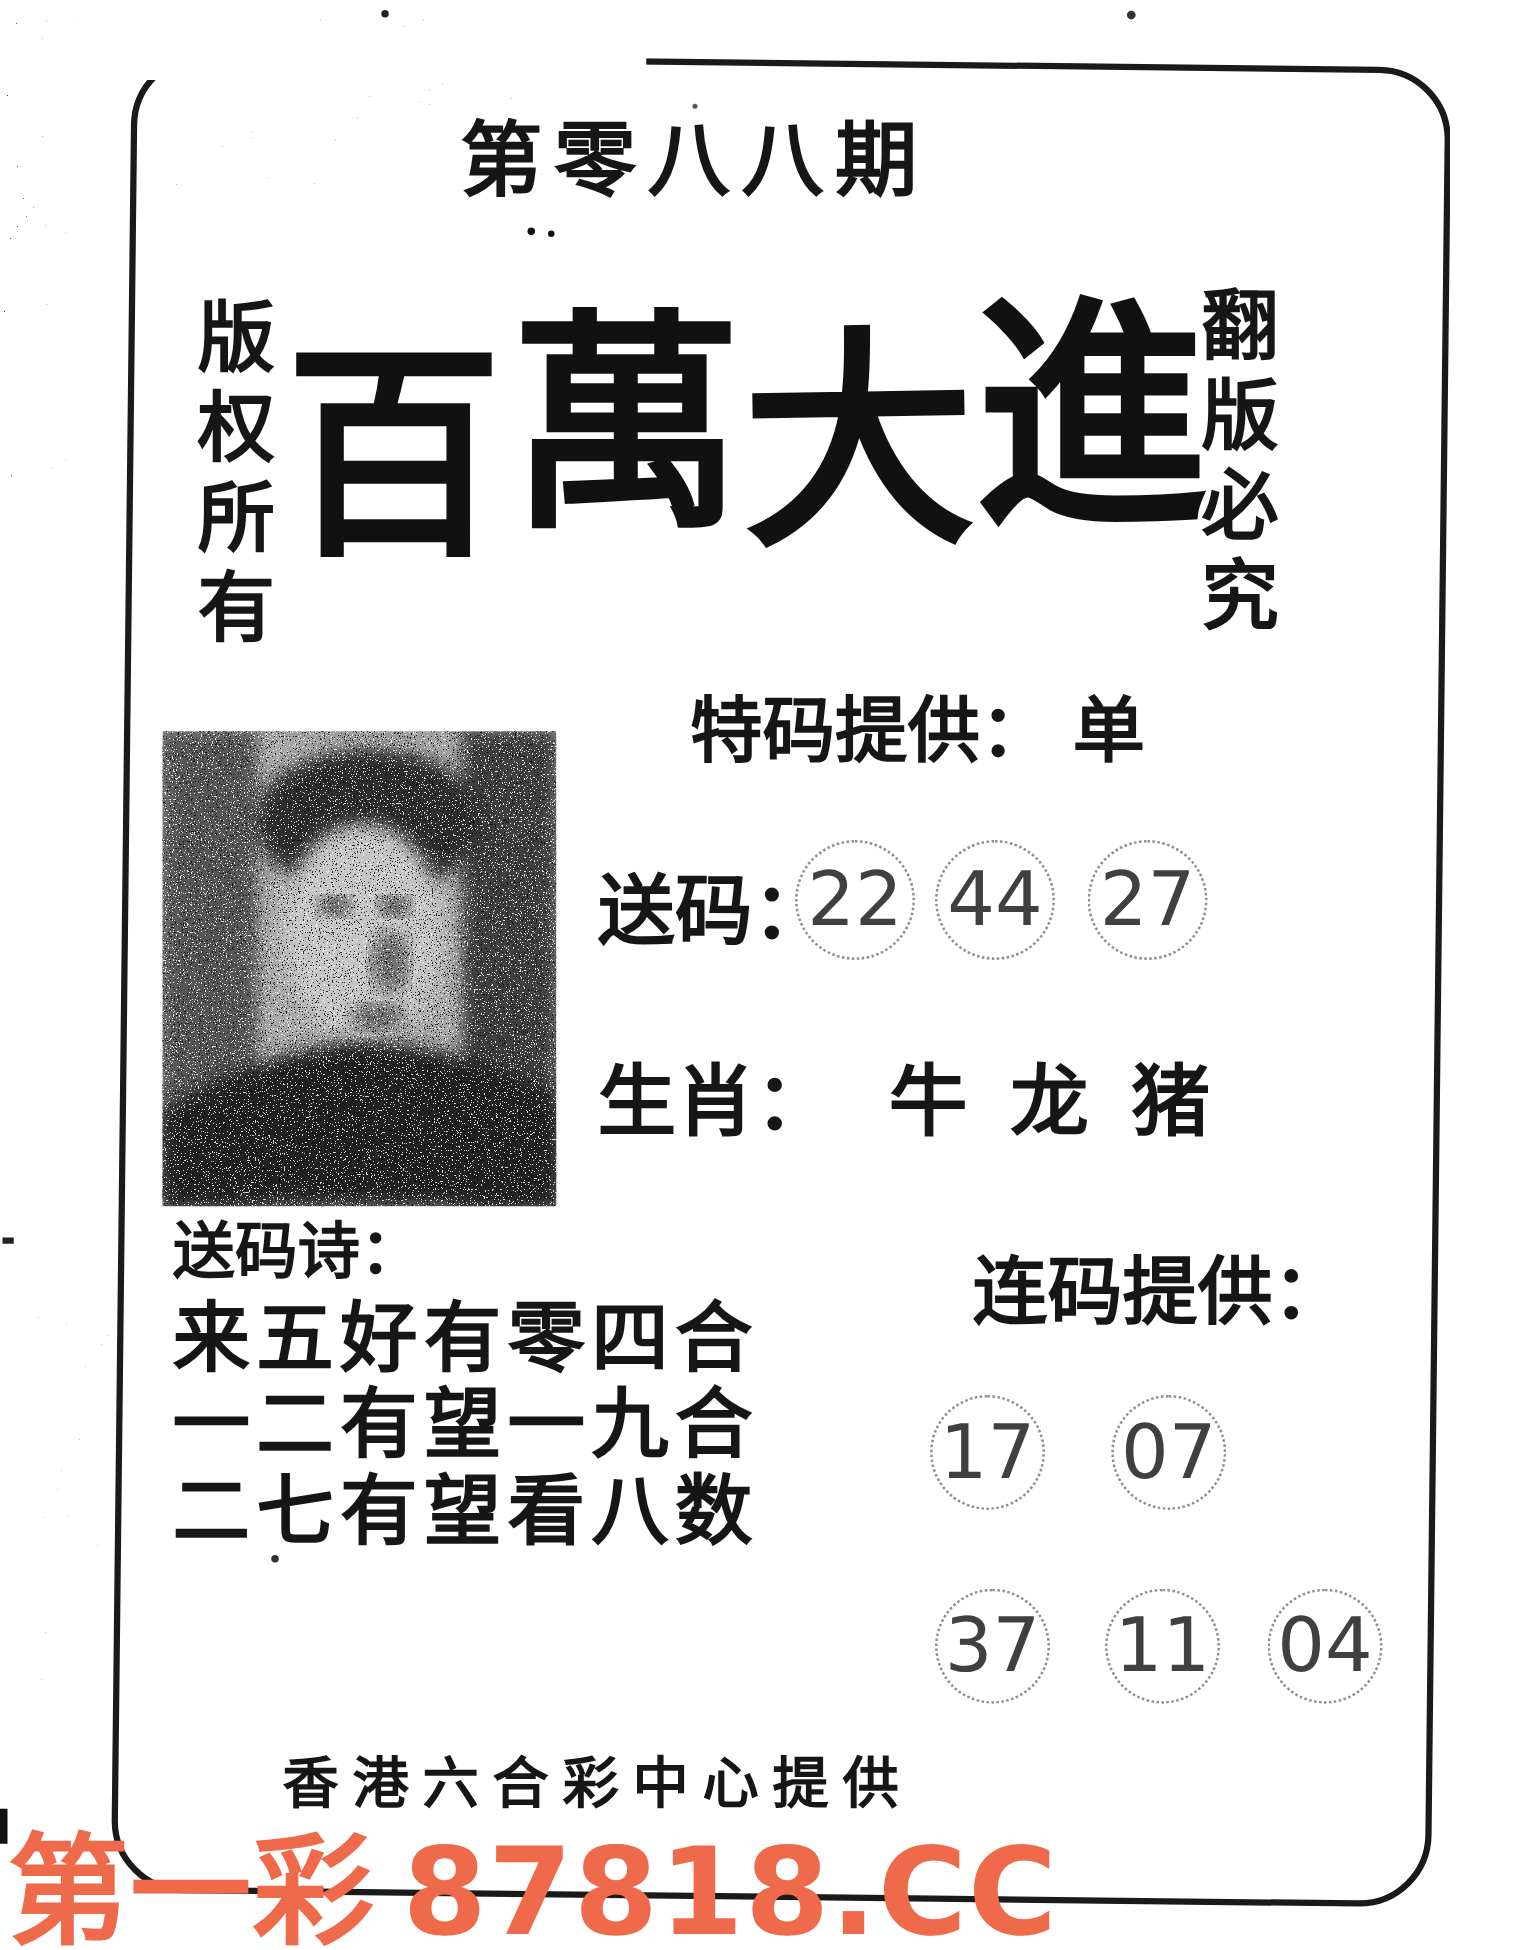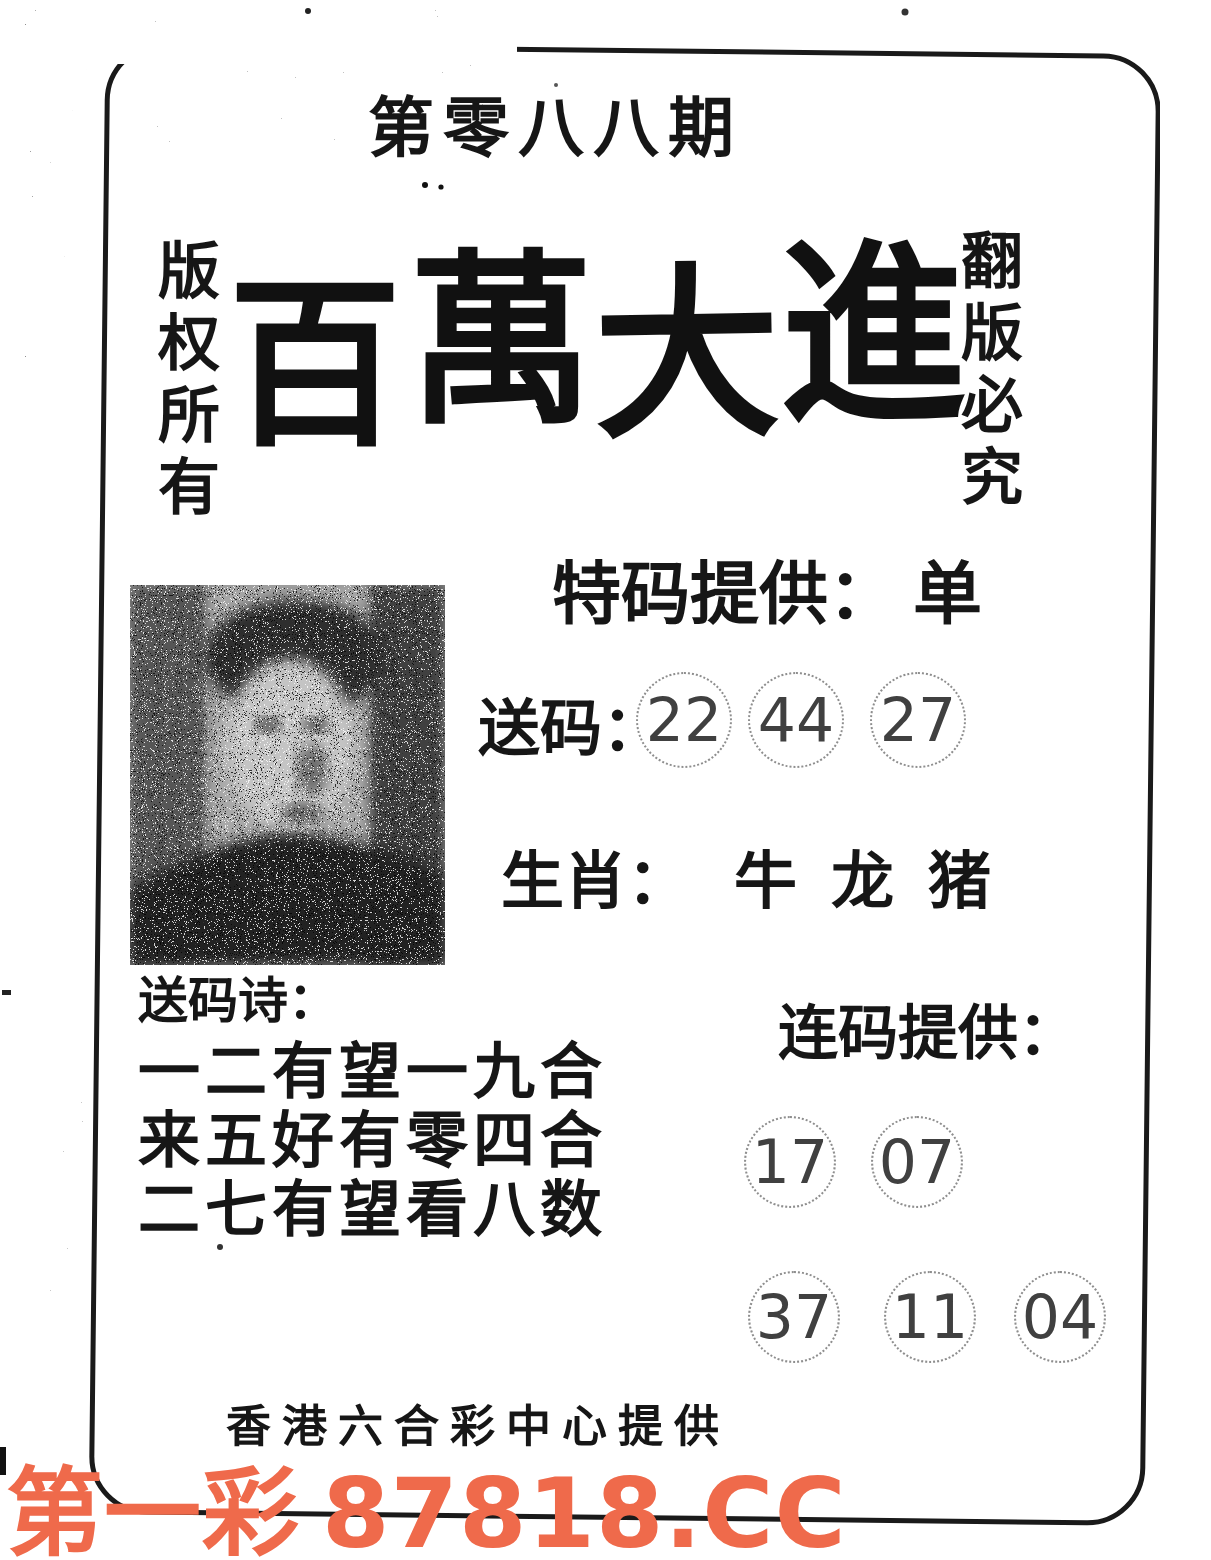--- a/index.html
+++ b/index.html
@@ -30,45 +30,45 @@
   .v-right{left:961px;top:226px;}
   .big-title{
     position:absolute;left:222px;top:248px;width:740px;
     display:flex;justify-content:space-between;align-items:flex-start;
     font-weight:900;font-size:186px;line-height:1;color:#111;
   }
   .big-title span:nth-child(1){transform:translateY(26px) scale(.93,.98);}
   .big-title span:nth-child(2){transform:translateY(2px);}
   .big-title span:nth-child(3){transform:translateY(16px) rotate(-1deg);}
   .big-title span:nth-child(4){transform:translateY(-4px) scale(1.0,1.06);}
-  .special-line{position:absolute;left:552px;top:538px;font-size:69px;font-weight:600;white-space:nowrap;}
+  .special-line{position:absolute;left:552px;top:538px;font-size:58px;font-weight:600;white-space:nowrap;}
   .special-line .val{margin-left:16px;}
   .row-label{font-size:62px;font-weight:600;white-space:nowrap;}
   .gift-label{position:absolute;left:478px;top:678px;}
   .gift-circles{position:absolute;left:636px;top:672px;display:flex;}
-  .zodiac-line{position:absolute;left:478px;top:830px;font-size:63px;font-weight:600;white-space:nowrap;margin-left:23px;}
+  .zodiac-line{position:absolute;left:478px;top:830px;font-size:63px;font-weight:600;white-space:nowrap;}
   .zodiac-line .z{margin-left:34px;}
   .zodiac-line .z.first{margin-left:44px;}
   .poem{position:absolute;left:138px;top:960px;}
   .poem-head{font-size:50px;font-weight:600;margin-bottom:6px;}
   .poem-line{font-size:62px;font-weight:600;letter-spacing:5px;line-height:69px;white-space:nowrap;}
   .linked-label{position:absolute;left:778px;top:984px;font-size:60px;font-weight:600;white-space:nowrap;}
   
   .circle{
     box-sizing:border-box;display:inline-flex;align-items:center;justify-content:center;
     border:2px dotted #8e8e8e;border-radius:50%;
     font-family:"DejaVu Sans",sans-serif;font-size:60px;color:#404040;
   }
   .gift-circles .circle{width:96px;height:96px;}
   .gift-circles .circle + .circle{margin-left:16px;}
   .gift-circles .circle:last-child{margin-left:26px;}
   .linked-row{position:absolute;display:flex;}
   .linked-row .circle{width:92px;height:92px;}
   .row-1{left:744px;top:1116px;}
-  .row-1 .c2{margin-left:35px;}
+  .row-1 .c2{margin-left:53px;}
   .row-1 .c3{margin-left:47px;}
   .row-2{left:748px;top:1271px;}
   .row-2 .c2{margin-left:44px;}
   .row-2 .c3{margin-left:38px;}
   .footer-provider{position:absolute;left:226px;top:1390px;font-size:45px;font-weight:600;
     letter-spacing:11px;white-space:nowrap;}
   .watermark{
     position:absolute;left:6px;top:1434px;z-index:6;
     font-family:"DejaVu Sans",sans-serif;font-weight:800;
     font-size:97px;color:#ef6a4b;letter-spacing:1px;white-space:nowrap;
@@ -190,22 +190,22 @@
       <span class="circle">44</span>
       <span class="circle">27</span>
     </div>
 
     <div class="zodiac-line">
       <span>生肖：</span><span class="z first">牛</span><span class="z">龙</span><span class="z">猪</span>
     </div>
 
     <div class="poem">
       <div class="poem-head">送码诗：</div>
+      <div class="poem-line">来五好有零四合</div>
       <div class="poem-line">一二有望一九合</div>
-      <div class="poem-line">来五好有零四合</div>
       <div class="poem-line">二七有望看八数</div>
     </div>
 
     <div class="linked-label">连码提供：</div>
     <div class="linked-row row-1">
       <span class="circle c1">17</span>
       <span class="circle c2">07</span>
     </div>
     <div class="linked-row row-2">
       <span class="circle c1">37</span>

